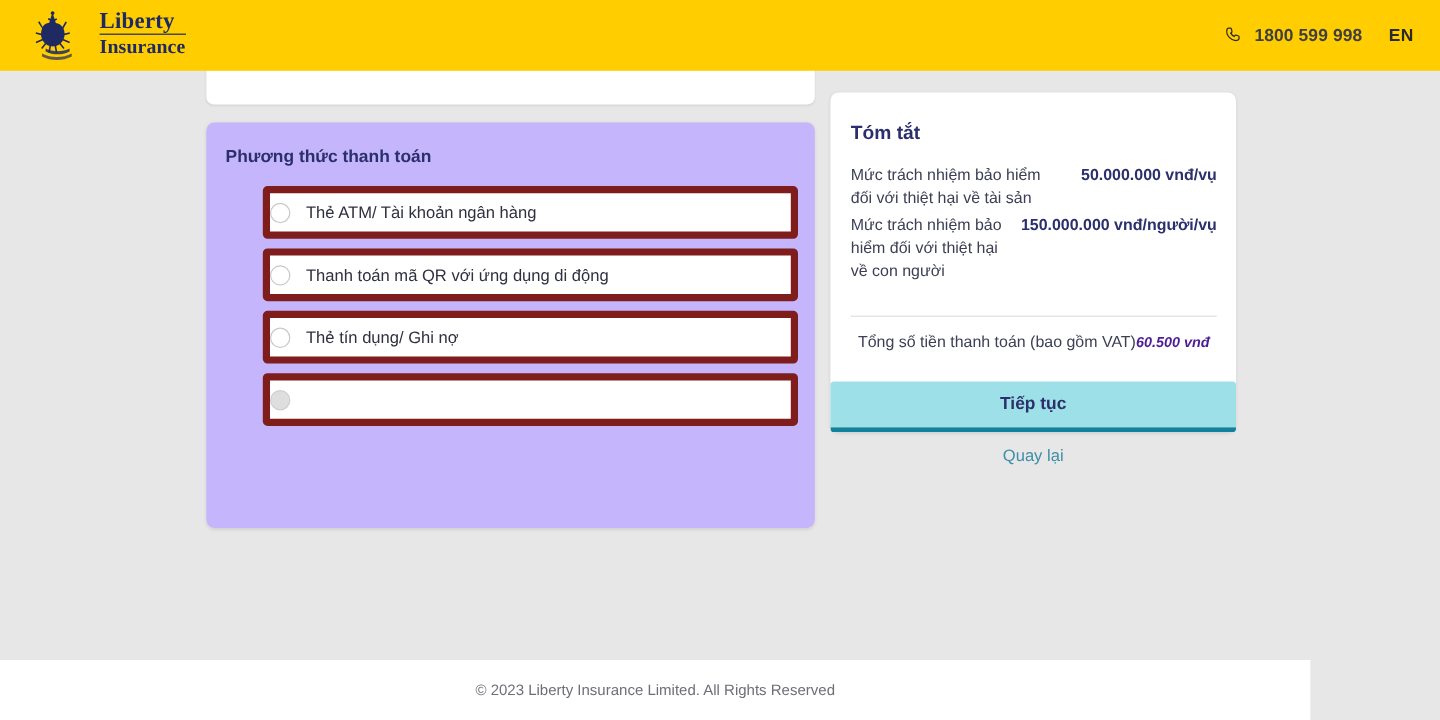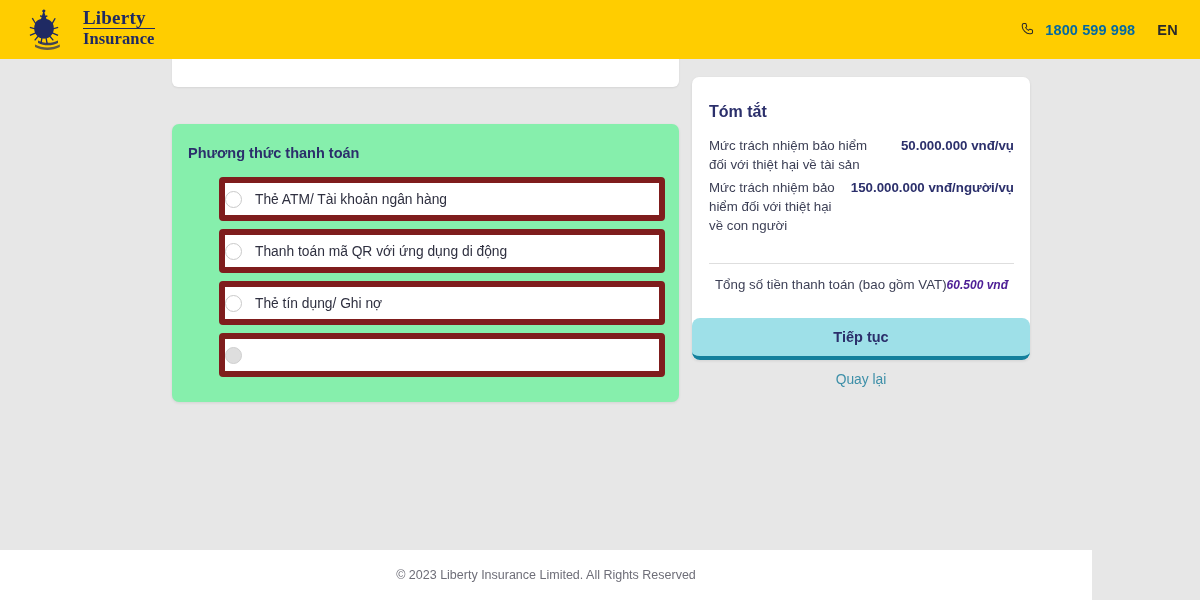--- a/index.html
+++ b/index.html
@@ -36,21 +36,21 @@
     display: block; font-size: 16.5px; font-weight: bold;
     letter-spacing: .1px; margin-top: 1px;
   }
   .header-right {
     margin-left: auto; margin-right: 22px;
     display: flex; align-items: center; gap: 22px;
   }
   .phone-wrap { display: flex; align-items: center; gap: 9px; }
   .phone-icon { width: 15px; height: 15px; display: block; }
   .phone-num {
-    font-size: 14.5px; font-weight: bold; color: #0369a1;
+    font-size: 14.5px; font-weight: bold; color: #404040;
     letter-spacing: .1px;
   }
   .lang {
     font-size: 14.5px; font-weight: bold; color: #2a2a2a;
     letter-spacing: .3px; cursor: pointer;
   }
 
   
   .content {
     position: absolute; top: 59px; left: 0;
@@ -65,23 +65,23 @@
     border-radius: 6px;
     box-shadow: 0 1px 2px rgba(0,0,0,.08);
   }
   .card-above-text {
     position: absolute; left: 16px; top: -2px;
     font-size: 13.5px; color: #3d3d52; white-space: nowrap;
   }
 
   
   .pay-card {
-    position: absolute; left: 172px; top: 65px;
-    width: 507px; height: 278px;
-    background: #86efac;
+    position: absolute; left: 172px; top: 43px;
+    width: 507px; height: 338px;
+    background: #c4b5fd;
     border-radius: 7px;
     box-shadow: 0 1px 3px rgba(0,0,0,.09);
   }
   .pay-title {
     position: absolute; left: 16px; top: 21px;
     font-size: 14.5px; font-weight: bold; color: #2b2f6b;
   }
   .options { position: absolute; left: 15px; top: 53px; width: 478px; }
   .option {
     display: flex; align-items: center;
@@ -136,21 +136,21 @@
   }
   .total-label { font-size: 13.3px; color: #3c3f55; }
   .total-value { font-size: 12px; font-weight: bold; color: #4c1d95; font-style: italic; }
 
   
   .btn-continue {
     position: absolute; left: 692px; top: 259px;
     width: 338px; height: 42px;
     background: #9ee0e8;
     border: none; border-bottom: 4px solid #13809c;
-    border-radius: 8px;
+    border-radius: 3px;
     font-family: "Liberation Sans", sans-serif;
     font-size: 14.5px; font-weight: bold; color: #2b2f6b;
     cursor: pointer;
   }
   .btn-back {
     position: absolute; left: 692px; top: 313px;
     width: 338px; text-align: center;
     font-size: 13.8px; color: #3d8fa8; cursor: pointer;
   }
 

